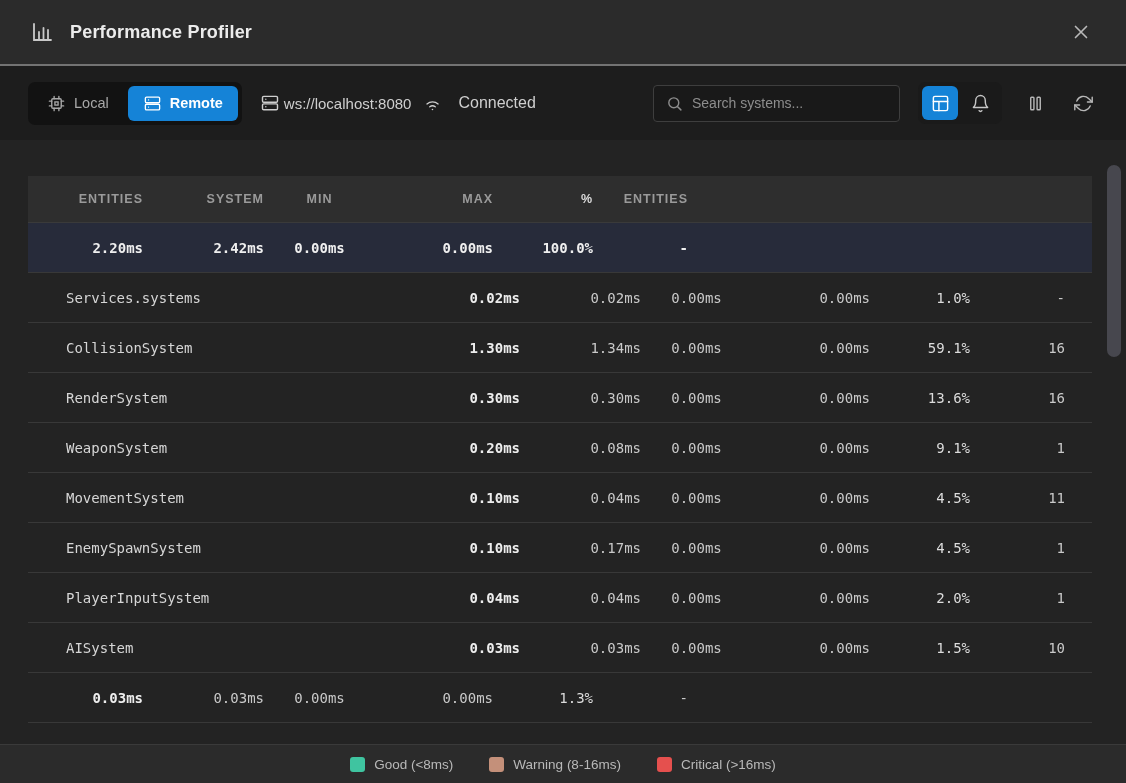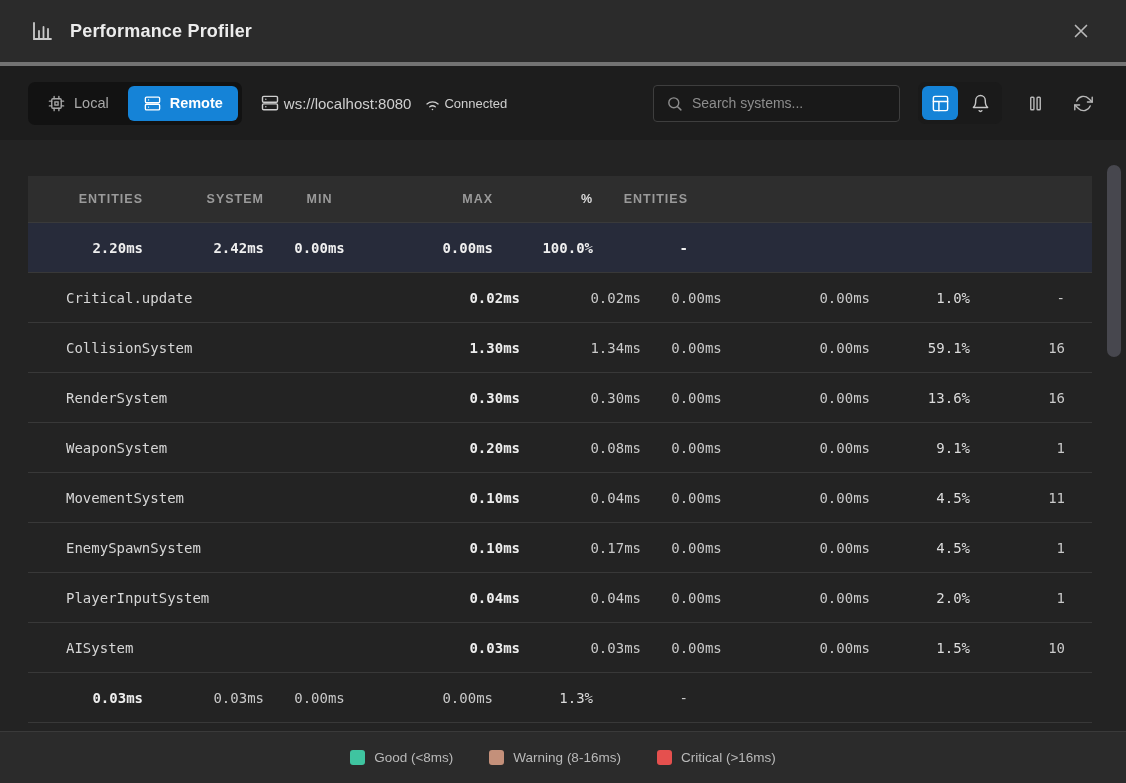--- a/index.html
+++ b/index.html
@@ -9,21 +9,21 @@
     font-family: "Liberation Sans", sans-serif;
     color: #d8d8d8;
     position: relative;
   }
   svg { display: block; }
 
   
   .titlebar {
     height: 66px;
     background: #2b2b2b;
-    border-bottom: 4px solid #737373;
+    border-bottom: 2px solid #737373;
     display: flex;
     align-items: center;
     padding: 0 30px 0 30px;
   }
   .titlebar .app-icon { color: #c9c9c9; margin-right: 16px; }
   .titlebar h1 {
     font-size: 18px;
     font-weight: 700;
     color: #ececec;
     letter-spacing: 0.2px;
@@ -60,21 +60,21 @@
     border-radius: 6px;
   }
   .seg-btn.active {
     background: #1583d7;
     color: #ffffff;
     font-weight: 700;
     align-items: center;
   }
   .conn-info { display: flex; align-items: center; gap: 2px; color: #cfcfcf; font-size: 15px; }
   .conn-info .icon { color: #cfcfcf; margin-right: 2px; }
-  .conn-status { display: flex; align-items: center; gap: 2px; color: #cfcfcf; font-size: 13px; margin-left: 10px; }
+  .conn-status { display: flex; align-items: center; gap: 16px; color: #cfcfcf; font-size: 16px; margin-left: 10px; }
   .toolbar-spacer { flex: 1; }
 
   .searchbox {
     width: 247px; height: 37px;
     background: #191919;
     border: 1px solid #3e3e3e;
     border-radius: 4px;
     display: flex; align-items: center;
     padding: 0 12px; gap: 9px;
     color: #8d8d8d;
@@ -141,21 +141,21 @@
     right: 5px; top: 165px;
     width: 14px; height: 192px;
     background: #47474e;
     border-radius: 7px;
   }
 
   
   .legend {
     position: absolute;
     left: 0; right: 0; bottom: 0;
-    height: 52px;
+    height: 39px;
     background: #2b2b2b;
     border-top: 1px solid #3a3a3a;
     display: flex; align-items: center; justify-content: center;
     gap: 36px;
   }
   .legend-item { display: flex; align-items: center; gap: 9px; }
   .swatch { width: 15px; height: 15px; border-radius: 3px; }
   .legend-label { font-size: 13.5px; color: #b9b9b9; }
 </style>
 </head>
@@ -291,21 +291,21 @@
   <div class="trow selected" style="--indent: 0px;">
     <div class="cell c-current">2.20ms</div>
     <div class="cell c-average">2.42ms</div>
     <div class="cell c-min">0.00ms</div>
     <div class="cell c-max">0.00ms</div>
     <div class="cell c-pct">100.0%</div>
     <div class="cell c-entities">-</div>
   </div>
 
   <div class="trow" style="--indent: 20px;">
-    <div class="cell c-name">Critical.update</div>
+    <div class="cell c-name">Services.systems</div>
     <div class="cell c-current">0.02ms</div>
     <div class="cell c-average">0.02ms</div>
     <div class="cell c-min">0.00ms</div>
     <div class="cell c-max">0.00ms</div>
     <div class="cell c-pct">1.0%</div>
     <div class="cell c-entities">-</div>
   </div>
 
   <div class="trow" style="--indent: 20px;">
     <div class="cell c-name">CollisionSystem</div>

